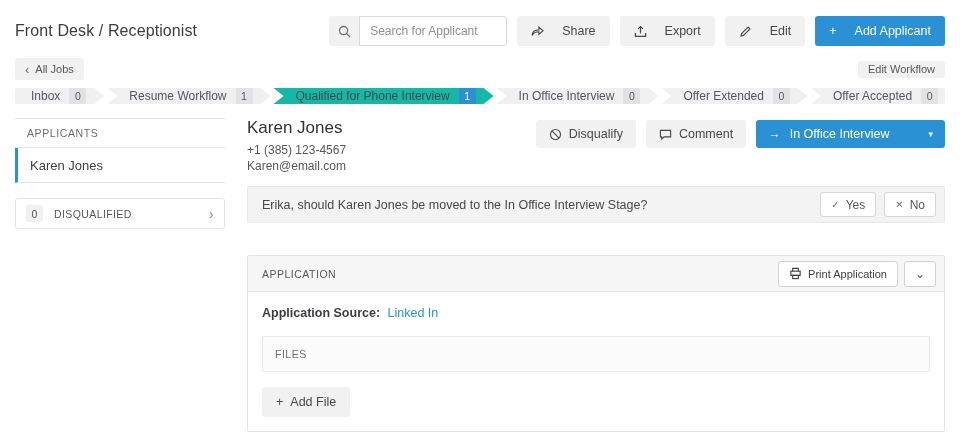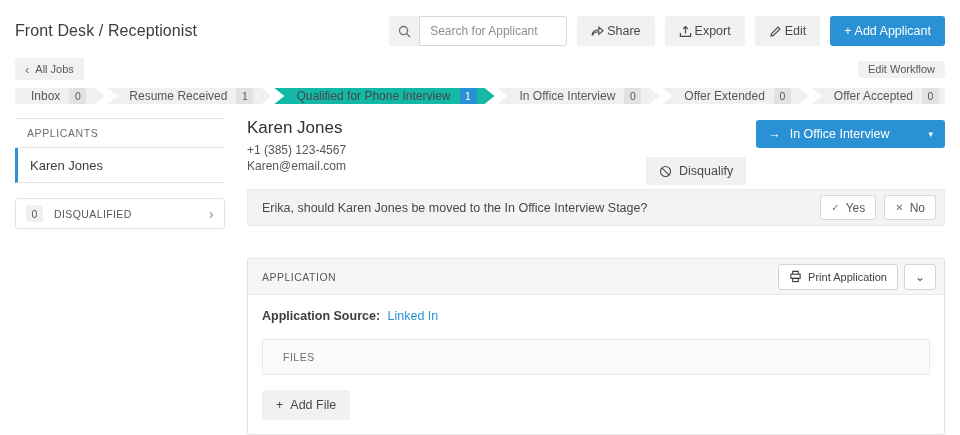--- a/index.html
+++ b/index.html
@@ -13,21 +13,21 @@
   .page { padding: 0 15px; }
 
   
   .header-row { display: flex; align-items: center; justify-content: space-between; padding-top: 16px; height: 46px; }
   .page-title { font-size: 16px; font-weight: 500; color: #3a3c3f; letter-spacing: .1px; }
   .header-actions { display: flex; align-items: flex-start; gap: 10px; }
   .search-group { display: flex; height: 30px; }
   .search-iconbox { width: 30px; background: #f1f1f2; border-radius: 3px 0 0 3px; display: flex; align-items: center; justify-content: center; color: #6f7174; }
   .search-input { width: 148px; height: 30px; border: 1px solid #d9d9dc; border-radius: 0 3px 3px 0; padding: 0 10px; font-size: 12px; color: #3c3e41; font-family: inherit; outline: none; }
   .search-input::placeholder { color: #8d8f93; }
-  .btn { display: inline-flex; align-items: center; gap: 3px; border: none; border-radius: 3px; cursor: pointer; font-family: inherit; white-space: nowrap; }
+  .btn { display: inline-flex; align-items: center; gap: 18px; border: none; border-radius: 3px; cursor: pointer; font-family: inherit; white-space: nowrap; }
   .btn-gray { background: #f1f1f2; color: #46484b; height: 30px; padding: 0 14px; font-size: 12.5px; }
   .btn-blue { background: #2a91d4; color: #ffffff; height: 30px; padding: 0 14px; font-size: 12.5px; }
   .icon { display: inline-flex; align-items: center; justify-content: center; }
   .icon svg { display: block; }
 
   
   .toolbar-row { display: flex; align-items: center; justify-content: space-between; margin-top: 12px; }
   .btn-alljobs { background: #f1f1f2; color: #55575a; height: 22px; padding: 0 10px; font-size: 11px; gap: 6px; }
   .btn-workflow { background: #f1f1f2; color: #55575a; height: 17px; padding: 0 10px; font-size: 11px; }
   .chevron-glyph { font-size: 13px; line-height: 1; color: #6f7174; }
@@ -61,41 +61,41 @@
   .sb-disq { margin-top: 15px; height: 31px; border: 1px solid #e4e4e7; border-radius: 3px; display: flex; align-items: center; gap: 11px; padding: 0 10px; font-size: 10.5px; letter-spacing: .4px; color: #55575a; cursor: pointer; }
   .disq-badge { width: 17px; height: 17px; display: inline-flex; align-items: center; justify-content: center; background: #f0f0f1; border-radius: 2px; font-size: 10.5px; color: #55575a; }
   .sb-chevron { margin-left: auto; color: #8a8c90; font-size: 14px; line-height: 1; }
 
   
   .main { flex: 1; min-width: 0; }
   .main-head { display: flex; justify-content: space-between; align-items: flex-start; }
   .applicant-name { font-size: 17px; font-weight: 500; color: #303235; }
   .applicant-contact { margin-top: 4px; font-size: 12px; color: #55575a; line-height: 16px; }
   .main-actions { display: flex; gap: 10px; align-items: flex-start; padding-top: 2px; }
-  .btn-action { background: #f1f1f2; color: #46484b; height: 28px; padding: 0 13px; font-size: 12.5px; gap: 7px; margin-top: 37px; }
+  .btn-action { background: #f1f1f2; color: #46484b; height: 28px; padding: 0 13px; font-size: 12.5px; gap: 7px; }
   .btn-stage { background: #2a91d4; color: #fff; height: 28px; padding: 0 12px; font-size: 12.5px; gap: 9px; }
   .btn-stage .caret { margin-left: 30px; font-size: 9px; line-height: 1; }
 
   
-  .banner { margin-top: 4px; height: 37px; background: #f3f3f4; border: 1px solid #e8e8ea; border-radius: 2px; display: flex; align-items: center; padding: 0 8px 0 14px; font-size: 12.5px; color: #46484b; }
+  .banner { margin-top: 12px; height: 37px; background: #f3f3f4; border: 1px solid #e8e8ea; border-radius: 2px; display: flex; align-items: center; padding: 0 8px 0 14px; font-size: 12.5px; color: #46484b; }
   .banner-actions { margin-left: auto; display: flex; gap: 8px; }
   .btn-mini { background: #fff; border: 1px solid #d6d6d9; border-radius: 3px; height: 25px; padding: 0 10px; font-size: 12px; color: #55575a; gap: 6px; }
   .glyph-sm { font-size: 10px; line-height: 1; color: #6f7174; }
 
   
   .app-card { margin-top: 32px; border: 1px solid #e4e4e7; border-radius: 2px; }
   .app-head { height: 36px; background: #f6f6f7; border-bottom: 1px solid #e8e8ea; display: flex; align-items: center; padding: 0 8px 0 14px; font-size: 10.5px; letter-spacing: .5px; color: #55575a; }
   .app-head-actions { margin-left: auto; display: flex; gap: 6px; }
   .btn-print { background: #fff; border: 1px solid #d2d2d6; border-radius: 3px; height: 26px; padding: 0 10px; font-size: 11px; color: #3c3e41; gap: 6px; }
   .btn-collapse { background: #fff; border: 1px solid #d2d2d6; border-radius: 3px; width: 32px; height: 26px; justify-content: center; font-size: 12px; color: #55575a; padding: 0; }
   .app-body { padding: 14px 14px 14px; }
   .source-row { font-size: 12.5px; }
   .source-label { font-weight: bold; color: #3c3e41; }
   .source-link { color: #2a91d4; text-decoration: none; margin-left: 4px; cursor: pointer; }
-  .files-bar { margin-top: 16px; height: 36px; border: 1px solid #e8e8ea; background: #fbfbfc; border-radius: 2px; display: flex; align-items: center; padding: 0 20px; font-size: 10.5px; letter-spacing: .5px; color: #6b6d70; }
+  .files-bar { margin-top: 16px; height: 36px; border: 1px solid #e8e8ea; background: #fbfbfc; border-radius: 2px; display: flex; align-items: center; padding: 0 12px; font-size: 10.5px; letter-spacing: .5px; color: #6b6d70; }
   .btn-addfile { margin-top: 15px; background: #f1f1f2; color: #46484b; height: 30px; padding: 0 14px; font-size: 12.5px; gap: 7px; }
 </style>
 </head>
 <body>
 
 <div class="page">
 
   <div class="header-row">
     <div class="page-title">Front Desk / Receptionist</div>
     <div class="header-actions">
@@ -150,21 +150,21 @@
       <span>Edit Workflow</span>
     </button>
   </div>
 
   <div class="pipeline">
       <div class="stage">
         <span class="stage-label">Inbox</span>
         <span class="stage-count">0</span>
       </div>
       <div class="stage">
-        <span class="stage-label">Resume Received</span>
+        <span class="stage-label">Resume Workflow</span>
         <span class="stage-count">1</span>
       </div>
       <div class="stage active">
         <span class="stage-label">Qualified for Phone Interview</span>
         <span class="stage-count">1</span>
       </div>
       <div class="stage">
         <span class="stage-label">In Office Interview</span>
         <span class="stage-count">0</span>
       </div>
@@ -205,20 +205,28 @@
         </div>
         <div class="main-actions">
           <button class="btn btn-action">
             <span class="icon">
               <svg width="13" height="13" viewBox="0 0 14 14" fill="none" stroke="currentColor" stroke-width="1.2">
                   <circle cx="7" cy="7" r="5.4"></circle>
                   <line x1="3.2" y1="3.2" x2="10.8" y2="10.8"></line>
                 </svg>
             </span>
             <span>Disqualify</span>
+          </button>
+          <button class="btn btn-action">
+            <span class="icon">
+              <svg width="13" height="13" viewBox="0 0 14 14" fill="none" stroke="currentColor" stroke-width="1.2">
+                  <path d="M1.5 2.5 H12.5 V9.5 H5.5 L3 12 V9.5 H1.5 Z"></path>
+                </svg>
+            </span>
+            <span>Comment</span>
           </button>
           <button class="btn btn-stage">
             <span>→</span>
             <span>In Office Interview</span>
             <span class="caret">▾</span>
           </button>
         </div>
       </div>
 
       <div class="banner">

